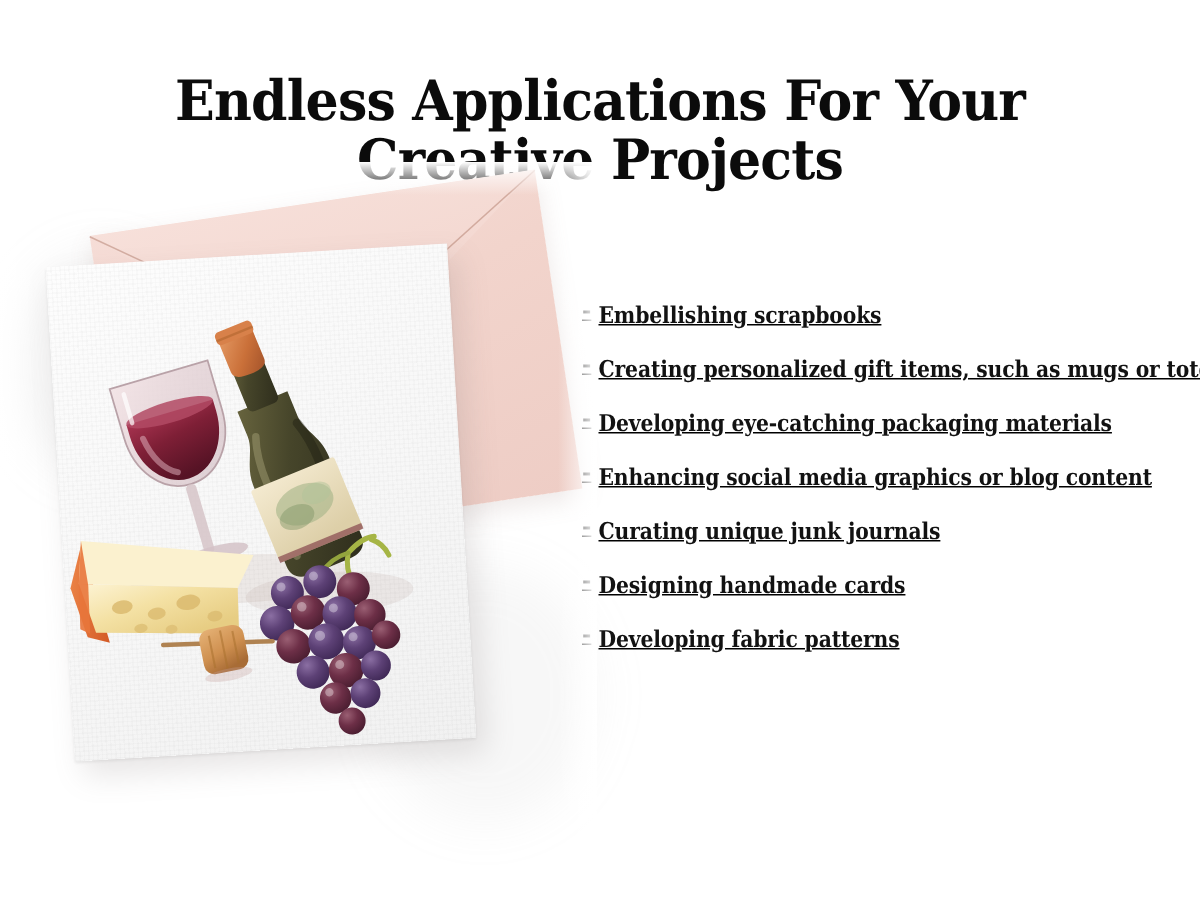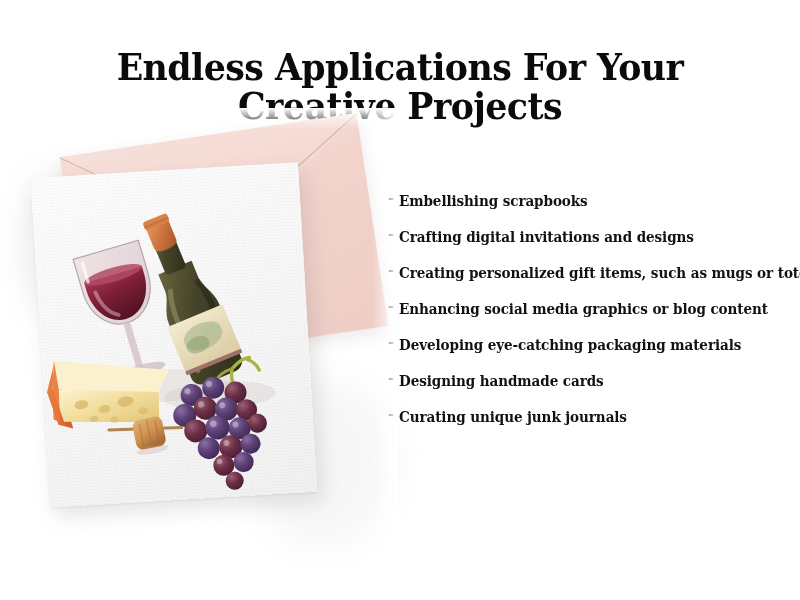--- a/index.html
+++ b/index.html
@@ -28,23 +28,24 @@
     white-space:nowrap;
     transform:scaleX(0.94);
     transform-origin:center;
   }
 
   
   #benefit-list{
     position:absolute; left:388px; top:192px; width:404px;
   }
   .benefit-row{
-    display:flex; align-items:flex-start;
+    display:flex; align-items:center;
     height:36px;
     white-space:nowrap;
+    text-decoration:underline;
   }
   .benefit-dash{
     font-family:"DejaVu Serif", serif;
     font-weight:700;
     font-size:15px;
     color:#131313;
     width:11px; flex:0 0 11px;
     transform:translateY(-3px);
   }
   .benefit-text{
@@ -133,41 +134,41 @@
     <div class="title-line">Creative Projects</div>
   </div>
 
   <div id="benefit-list">
       <div class="benefit-row">
         <span class="benefit-dash">-</span>
         <span class="benefit-text">Embellishing scrapbooks</span>
       </div>
       <div class="benefit-row">
         <span class="benefit-dash">-</span>
-        <span class="benefit-text">Crafting digital invitations and designs</span>
-      </div>
-      <div class="benefit-row">
-        <span class="benefit-dash">-</span>
         <span class="benefit-text">Creating personalized gift items, such as mugs or tote bags</span>
       </div>
       <div class="benefit-row">
         <span class="benefit-dash">-</span>
+        <span class="benefit-text">Developing eye-catching packaging materials</span>
+      </div>
+      <div class="benefit-row">
+        <span class="benefit-dash">-</span>
         <span class="benefit-text">Enhancing social media graphics or blog content</span>
       </div>
       <div class="benefit-row">
         <span class="benefit-dash">-</span>
-        <span class="benefit-text">Developing eye-catching packaging materials</span>
+        <span class="benefit-text">Curating unique junk journals</span>
       </div>
       <div class="benefit-row">
         <span class="benefit-dash">-</span>
         <span class="benefit-text">Designing handmade cards</span>
       </div>
       <div class="benefit-row">
         <span class="benefit-dash">-</span>
-        <span class="benefit-text">Curating unique junk journals</span>
+        <span class="benefit-text">Developing fabric patterns</span>
       </div>
     </div>
 
   <div id="photo">
 
     <div class="bg-blob" style="left:-10px;top:40px;width:120px;height:150px;background:rgba(170,170,172,0.12);"></div>
     <div class="bg-blob" style="left:230px;top:250px;width:150px;height:170px;background:rgba(180,178,180,0.10);"></div>
 
     <div id="envelope">
       <div id="envelope-body"></div>

